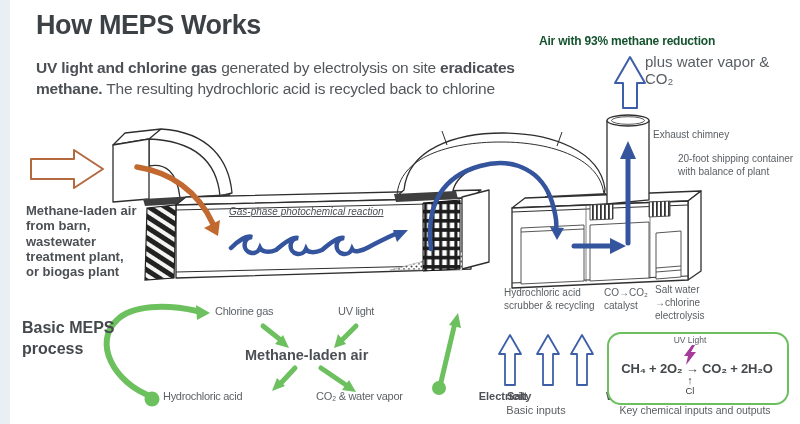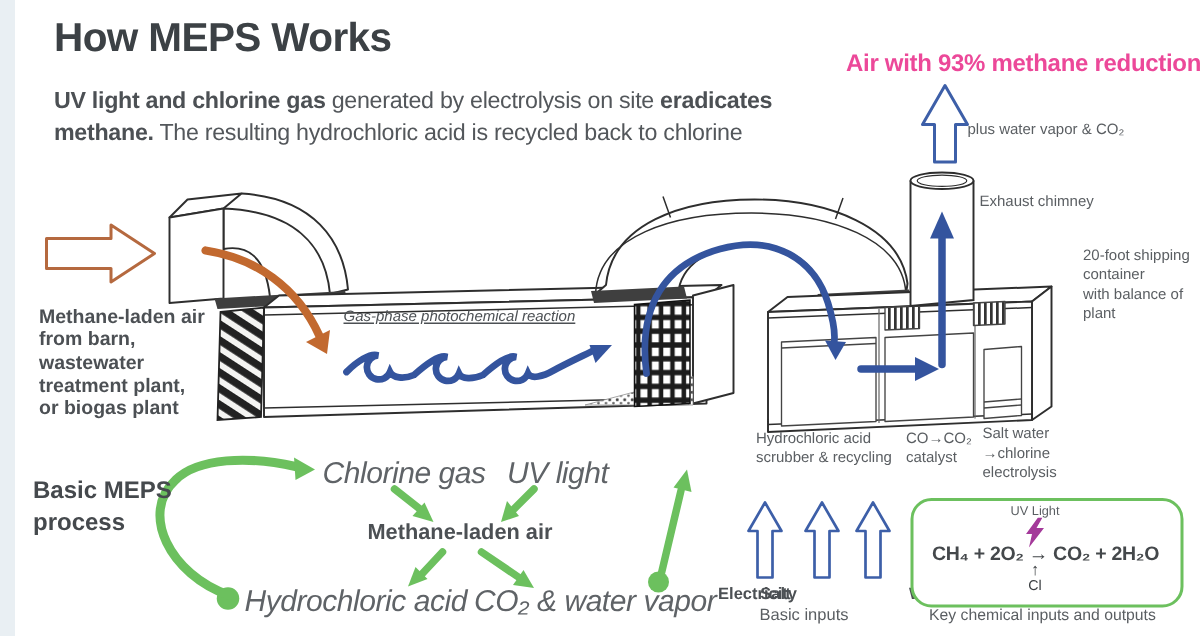--- a/index.html
+++ b/index.html
@@ -6,33 +6,33 @@
   body{font-family:"Liberation Sans","DejaVu Sans",sans-serif;}
   .stage{position:relative;width:800px;height:424px;background:#ffffff;overflow:hidden;}
   .edge{position:absolute;left:0;top:0;width:10px;height:424px;background:#e9eff3;}
   svg.art{position:absolute;left:0;top:0;}
   .t{position:absolute;color:#54585c;}
   .pre{white-space:pre-line;}
   .ctr{transform:translateX(-50%);text-align:center;}
   .title{left:36px;top:10px;font-size:27px;font-weight:bold;color:#3c4145;letter-spacing:-0.4px;}
   .intro{left:36px;top:57px;font-size:15.5px;line-height:21px;width:575px;letter-spacing:-0.2px;color:#53575b;}
   .intro b{color:#4c5054;}
-  .outhead{left:564px;top:34px;font-size:16px;font-weight:bold;color:#ec4899;letter-spacing:-0.2px;white-space:nowrap;}
-  .outsub{left:645px;top:53px;font-size:10px;color:#5a5e62;margin-top:28px;}
+  .outhead{left:539px;top:34px;font-size:12px;font-weight:bold;color:#14532d;letter-spacing:-0.2px;white-space:nowrap;}
+  .outsub{left:645px;top:53px;font-size:15px;color:#5a5e62;}
   .srclabel{left:26px;top:203px;font-size:13px;font-weight:bold;line-height:1.18;color:#4c5054;}
   .note{font-size:10px;line-height:1.3;color:#5a5e62;}
   .chamber{left:227px;top:139px;}
   .gasphase{left:229px;top:206px;font-style:italic;font-size:10px;color:#4c5054;text-decoration:underline;}
   .chimlab{left:653px;top:128px;}
-  .c20{left:678px;top:164px;margin-left:44px;}
+  .c20{left:678px;top:152px;}
   .scrub{left:504px;top:286px;}
   .cata{left:604px;top:286px;}
   .elec{left:655px;top:283px;}
   .bmp{left:22px;top:318px;font-size:16px;font-weight:bold;line-height:1.3;color:#45494d;}
-  .gword{font-size:20px;color:#5f6367;letter-spacing:-0.3px;white-space:nowrap;font-style:italic;}
+  .gword{font-size:11px;color:#5f6367;letter-spacing:-0.3px;white-space:nowrap;}
   .chlor{left:215px;top:305px;}
   .uvw{left:338px;top:305px;}
   .meth{left:245px;top:347px;font-size:14.5px;font-weight:bold;color:#4c5054;white-space:nowrap;}
   .hclw{left:163px;top:390px;}
   .co2w{left:316px;top:390px;}
   .inlab{font-size:11px;font-weight:bold;color:#4c5054;white-space:nowrap;}
   .el{left:505px;top:390px;} .sa{left:517px;top:390px;} .wa{left:581px;top:390px;margin-left:40px;}
   .binputs{left:536px;top:404px;font-size:11px;color:#5a5e62;white-space:nowrap;}
   .chembox{position:absolute;left:607px;top:332px;width:178px;height:69px;border:2.5px solid #6cc05e;border-radius:14px;background:#fff;}
   .uvl{left:690px;top:335px;font-size:8.5px;color:#5a5e62;white-space:nowrap;}

